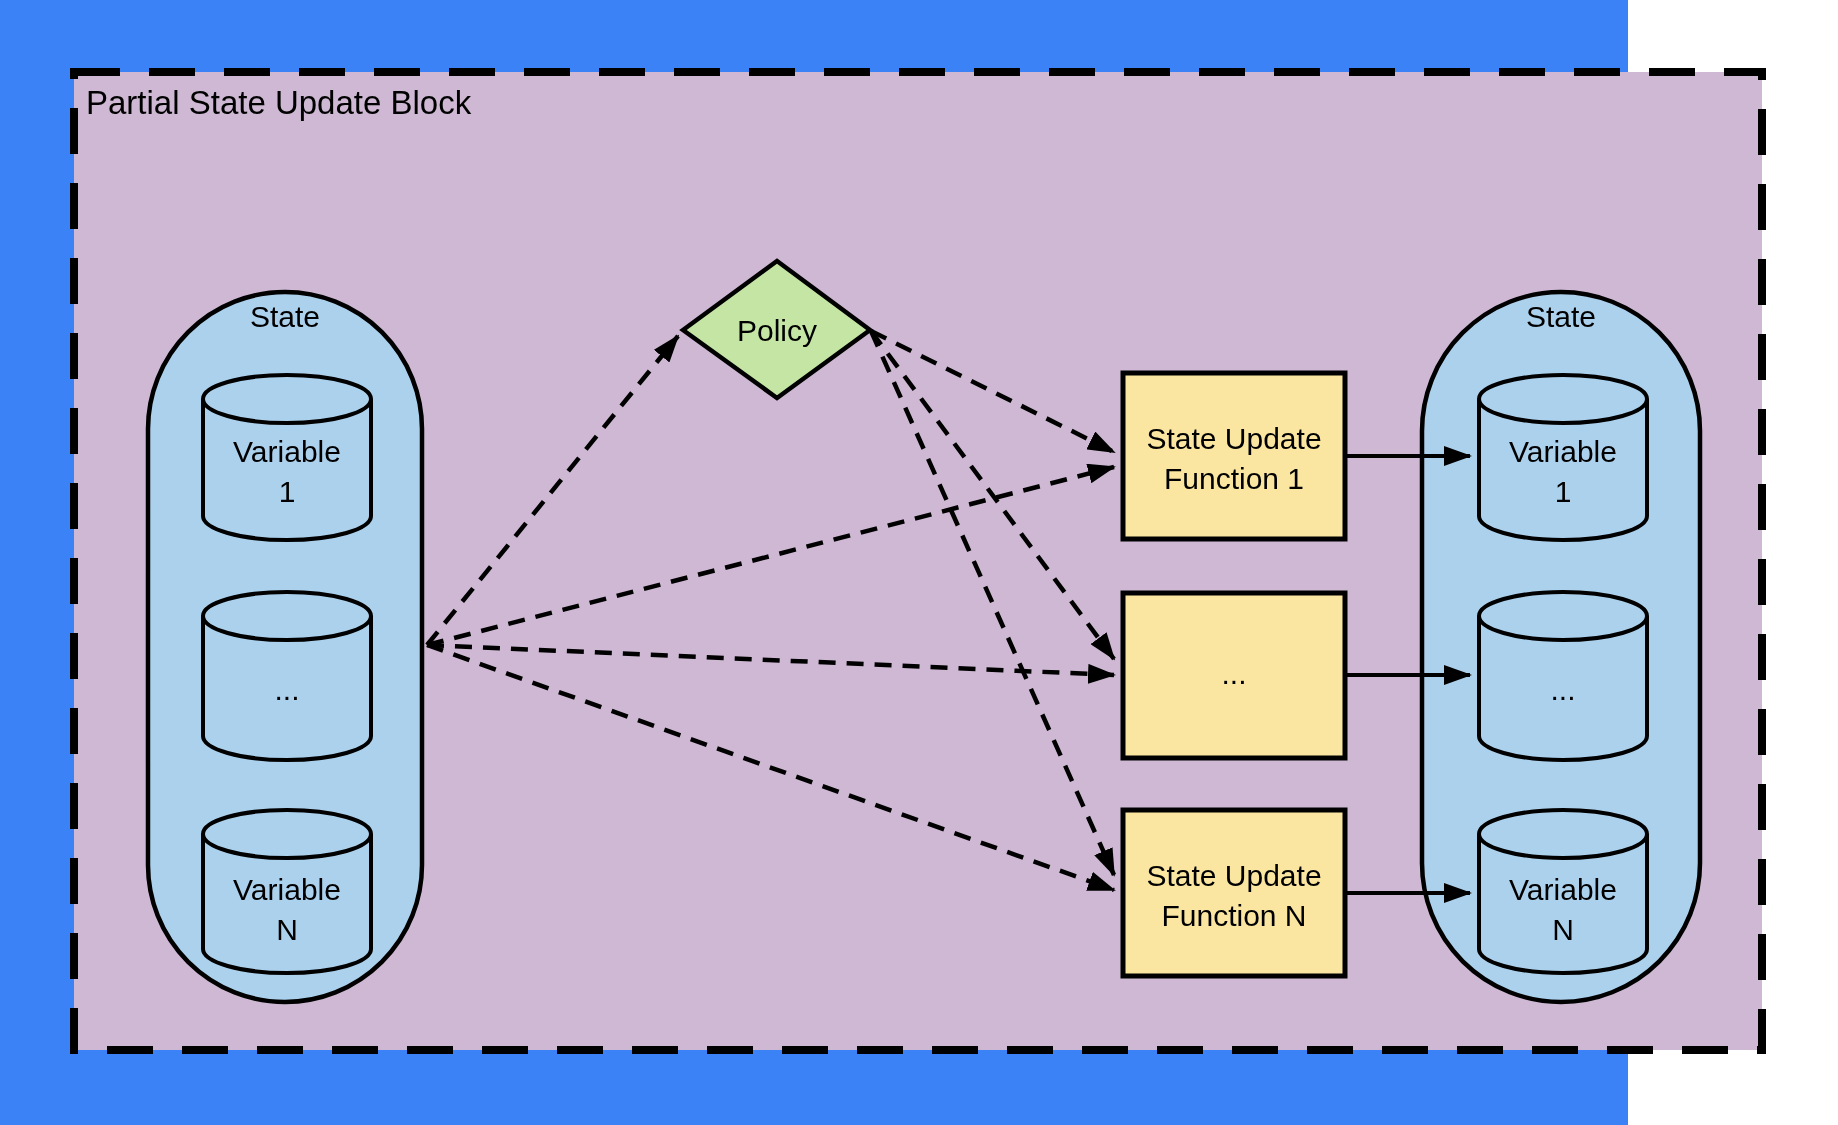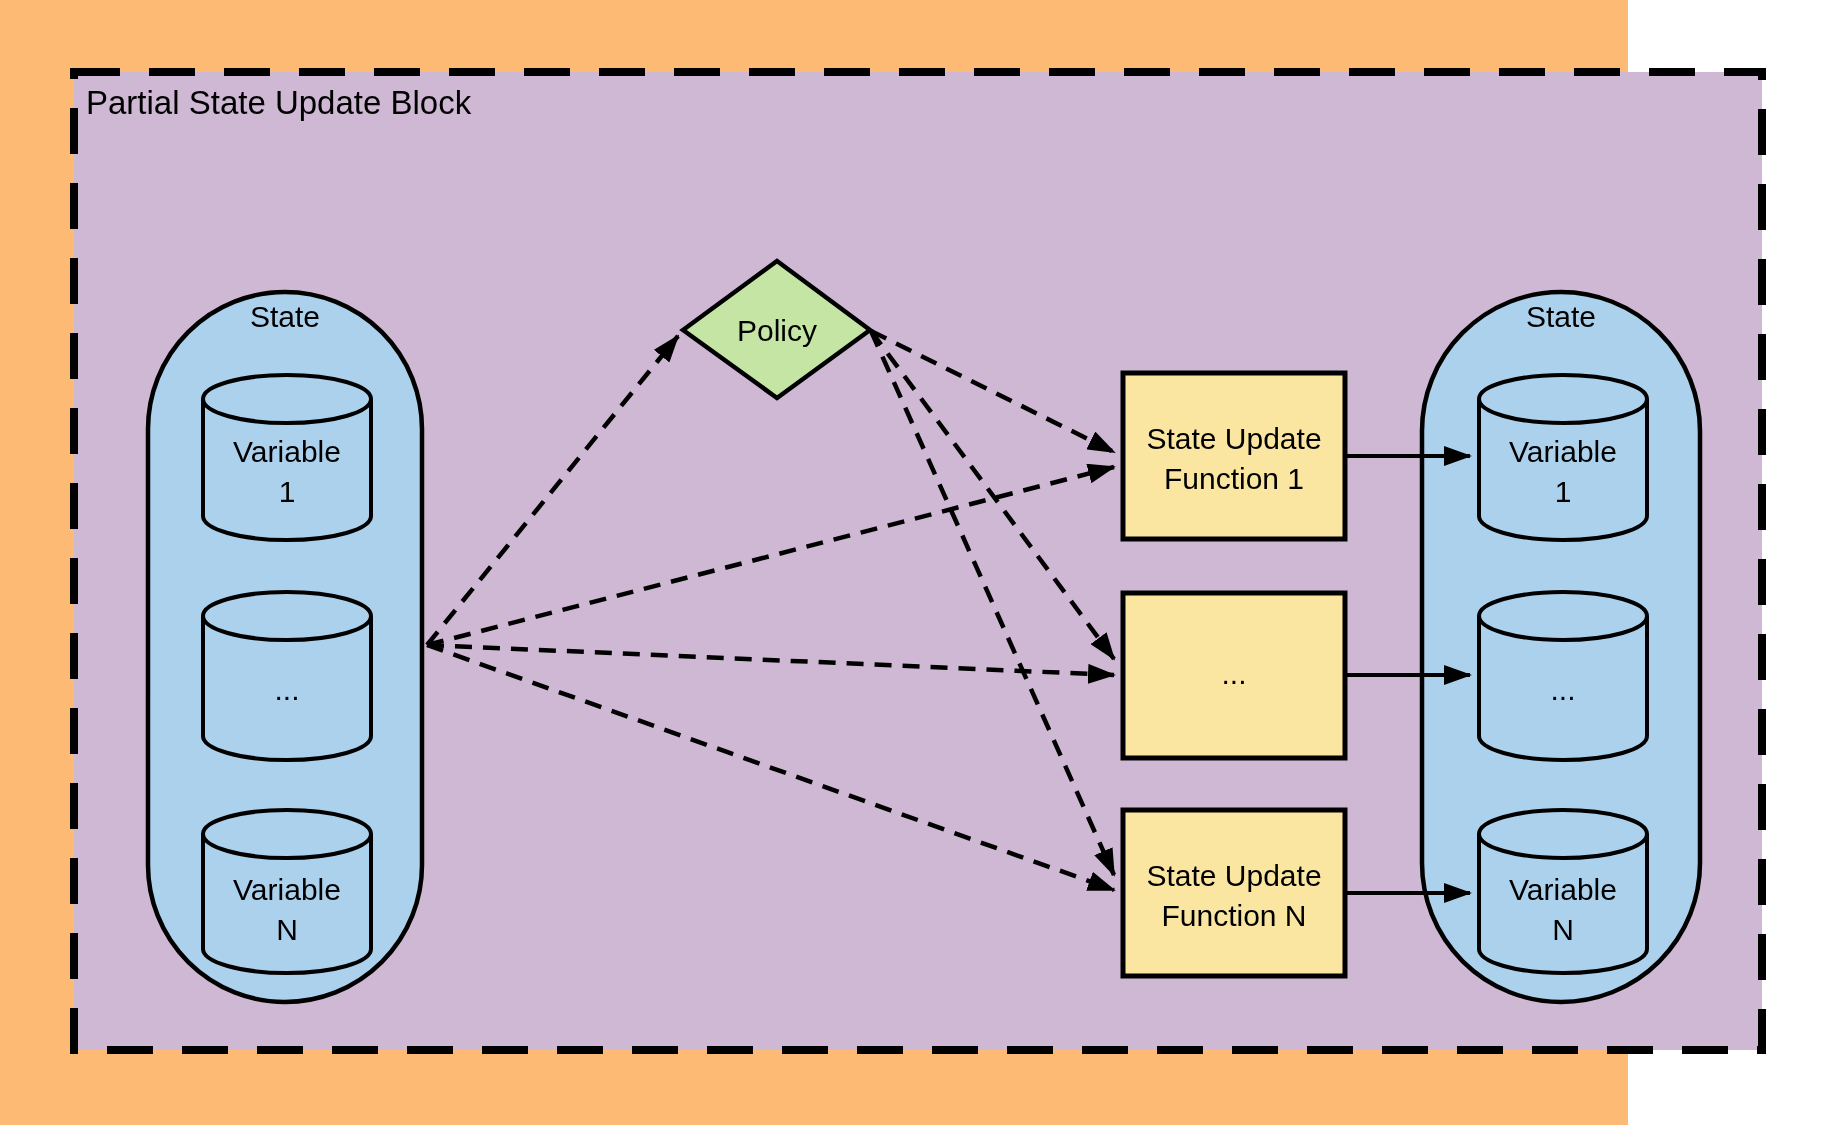--- a/index.html
+++ b/index.html
@@ -1,20 +1,20 @@
 <!DOCTYPE html>
 <html><head>
 <meta charset="utf-8">
 <style>
   html, body { margin: 0; padding: 0; background: #ffffff; }
   .canvas {
     position: relative;
     width: 1628px;
     height: 1125px;
-    background: #fdba74;
+    background: #3b82f6;
     font-family: "Liberation Sans", sans-serif;
   }
   svg { display: block; }
   svg text {
     fill: #000000;
     font-family: "Liberation Sans", sans-serif;
   }
   .block-rect { stroke: #000000; stroke-width: 8; stroke-dasharray: 46 29; }
   .shape { stroke: #000000; }
   .sw4  { stroke-width: 4; }

